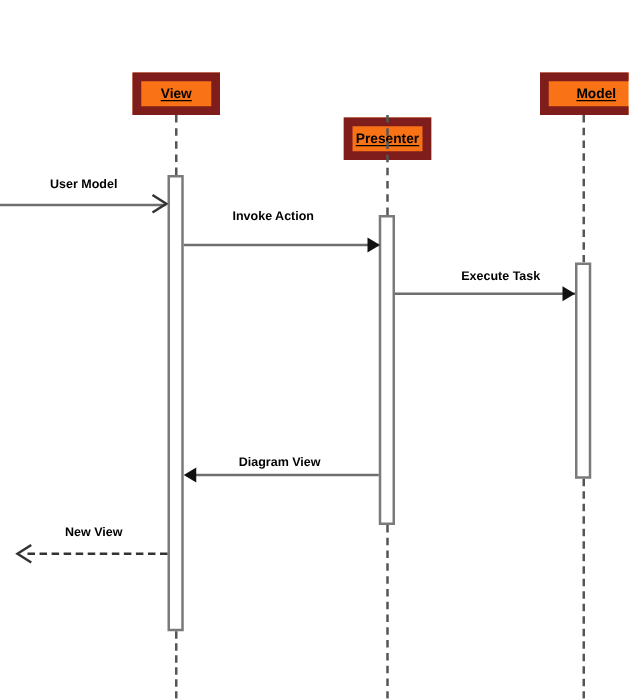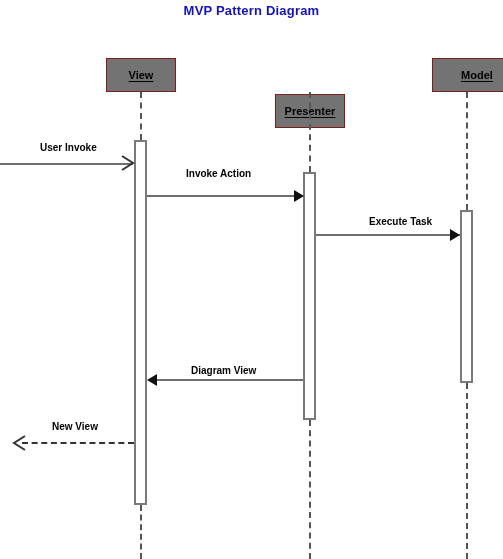--- a/index.html
+++ b/index.html
@@ -24,22 +24,22 @@
     width: 503px;
     text-align: center;
     font-size: 13px;
     font-weight: bold;
     color: #1414b4;
     letter-spacing: 0.2px;
   }
   .lifeline-box {
     position: absolute;
     box-sizing: border-box;
-    background: #737373;
-    border: 1px solid #7f1d1d;
+    background: #f97316;
+    border: 7px solid #7f1d1d;
     height: 34px;
     display: flex;
     align-items: center;
     justify-content: center;
   }
   .lifeline-box .lbl {
     font-size: 11px;
     font-weight: bold;
     color: #000000;
     text-decoration: underline;
@@ -75,21 +75,20 @@
   .arrowhead-svg {
     position: absolute;
     overflow: visible;
   }
 </style>
 </head>
 <body>
 
 <div id="canvas">
 
-  <div id="diagram-title">MVP Pattern Diagram</div>
 
   <div class="lifeline-box" style="left:106px; top:58px; width:70px;">
     <span class="lbl">View</span>
   </div>
   <div class="lifeline-dash" style="left:140px; top:92px; height:48px;"></div>
   <div class="activation" style="left:134px; top:140px; height:365px;"></div>
   <div class="lifeline-dash" style="left:140px; top:505px; height:54px;"></div>
 
   <div class="lifeline-box" style="left:275px; top:58px; width:70px;margin-top:36px;">
     <span class="lbl">Presenter</span>
@@ -98,21 +97,21 @@
   <div class="activation" style="left:303px; top:172px; height:248px;"></div>
   <div class="lifeline-dash" style="left:309px; top:420px; height:139px;"></div>
 
   <div class="lifeline-box" style="left:432px; top:58px; width:90px;">
     <span class="lbl">Model</span>
   </div>
   <div class="lifeline-dash" style="left:466px; top:92px; height:118px;"></div>
   <div class="activation" style="left:460px; top:210px; height:173px;"></div>
   <div class="lifeline-dash" style="left:466px; top:383px; height:176px;"></div>
 
-  <div class="msg-label" style="left:40px; top:142px;">User Invoke</div>
+  <div class="msg-label" style="left:40px; top:142px;">User Model</div>
   <div class="msg-line" style="left:0px; top:163px; width:133px;"></div>
   <svg class="arrowhead-svg" style="left:120px; top:153px;" width="16" height="20">
     <polyline points="2,3 13,10 2,17" fill="none" stroke="#333333" stroke-width="2"></polyline>
   </svg>
 
   <div class="msg-label" style="left:186px; top:168px;">Invoke Action</div>
   <div class="msg-line" style="left:147px; top:195px; width:156px;"></div>
   <svg class="arrowhead-svg" style="left:294px; top:189px;" width="12" height="14">
     <polygon points="0,1 10,7 0,13" fill="#111111"></polygon>
   </svg>

